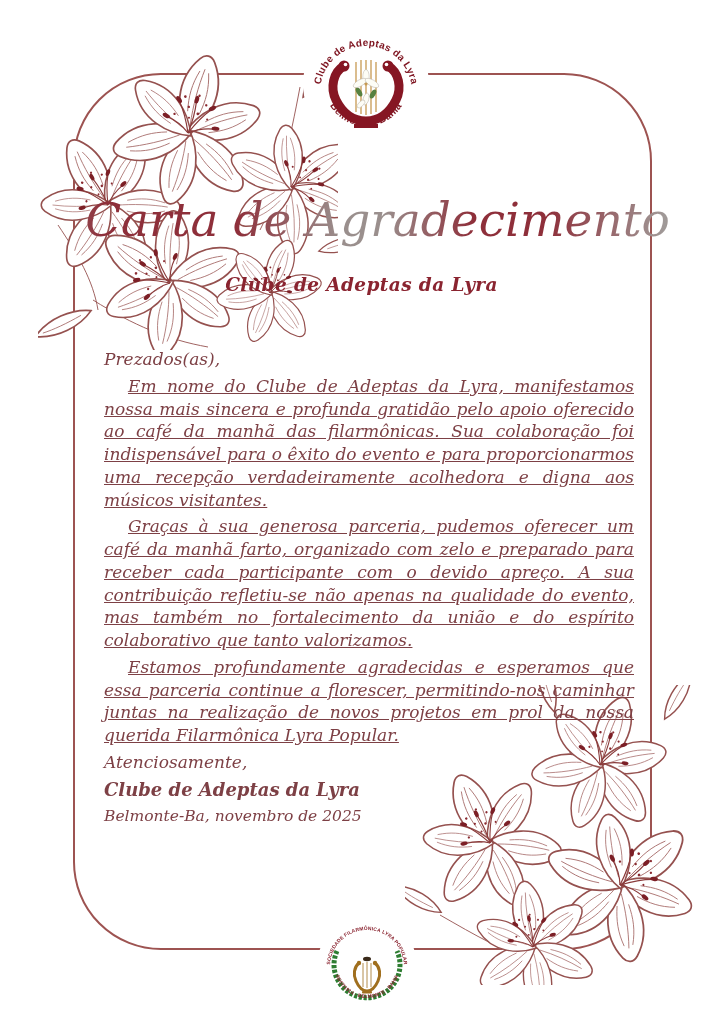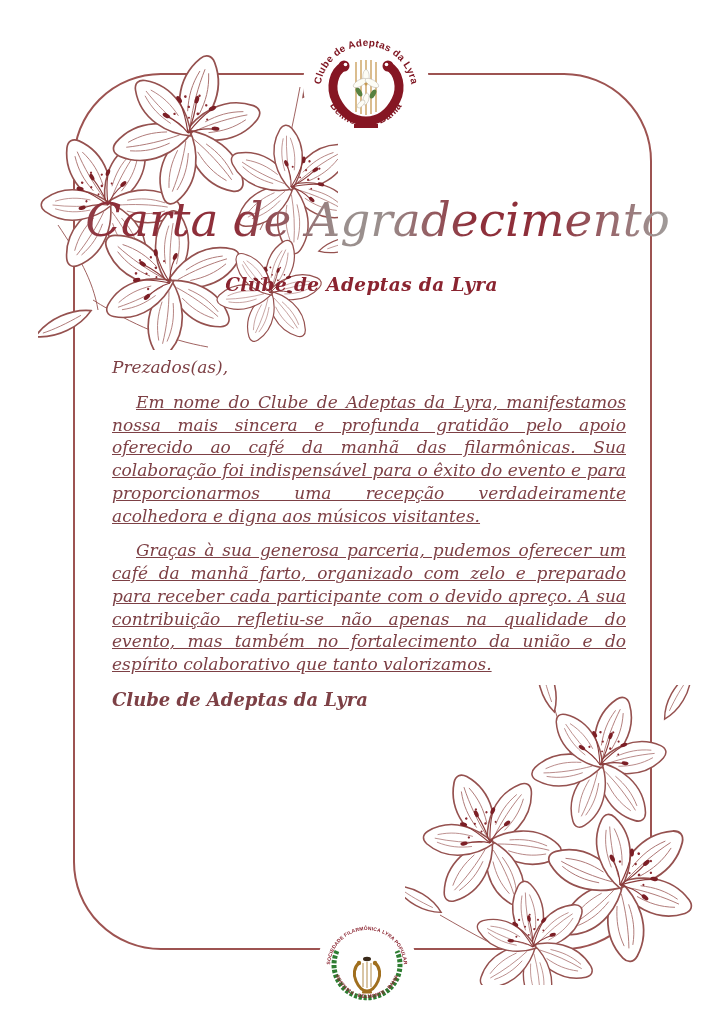--- a/index.html
+++ b/index.html
@@ -42,21 +42,21 @@
     position:absolute; top:274px; left:0; width:723px; margin:0;
     text-align:center; font-style:italic; font-weight:bold; font-size:18.5px;
     color:#8a2430; letter-spacing:0.4px;
   }
   
   .letter {
     position:absolute; left:100px; top:344px; width:538px;
     font-style:italic; font-size:17px; line-height:1.34; color:#7d4045;
     text-align:justify;
   }
-  .letter p { margin:12px; }
+  .letter p { margin:4px; }
   .salutation { margin-bottom:13px; }
   .p-ind { text-indent:24px;text-decoration:underline; }
   .closing { margin-top:14px; }
   .signature { margin-top:18px; font-weight:bold; font-size:18px; }
   .dateline { margin-top:20px; font-size:15.5px; }
   
   .seal { position:absolute; left:317px; top:913px; width:100px; height:100px; }
   .seal-arc { font-family:"Liberation Sans", sans-serif; font-weight:bold;
               font-size:5px; letter-spacing:0.15px; fill:#8a2430; }
   .wreath { fill:none; stroke:#2e7d32; stroke-width:5px; stroke-dasharray:3.2 1.6; }
@@ -182,21 +182,24 @@
     </svg>
   </div>
 
   <h1 class="title">Carta de Agradecimento</h1>
   <h2 class="subtitle">Clube de Adeptas da Lyra</h2>
 
   <div class="letter">
     <p class="salutation">Prezados(as),</p>
     <p class="p-ind">Em nome do Clube de Adeptas da Lyra, manifestamos nossa mais sincera e profunda gratidão pelo apoio oferecido ao café da manhã das filarmônicas. Sua colaboração foi indispensável para o êxito do evento e para proporcionarmos uma recepção verdadeiramente acolhedora e digna aos músicos visitantes.</p>
     <p class="p-ind">Graças à sua generosa parceria, pudemos oferecer um café da manhã farto, organizado com zelo e preparado para receber cada participante com o devido apreço. A sua contribuição refletiu-se não apenas na qualidade do evento, mas também no fortalecimento da união e do espírito colaborativo que tanto valorizamos.</p>
+    <p class="p-ind">Estamos profundamente agradecidas e esperamos que essa parceria continue a florescer, permitindo-nos caminhar juntas na realização de novos projetos em prol da nossa querida Filarmônica Lyra Popular.</p>
+    <p class="closing">Atenciosamente,</p>
     <p class="signature">Clube de Adeptas da Lyra</p>
+    <p class="dateline">Belmonte-Ba, novembro de 2025</p>
   </div>
 
   <div class="seal">
     <svg width="100" height="100" viewBox="0 0 100 100">
       <circle cx="50" cy="50" r="49" fill="#ffffff"></circle>
       <defs>
         <path id="sArcT" d="M 13,54 A 37,37 0 1 1 87,54"></path>
         <path id="sArcB" d="M 17,52 A 33,33 0 0 0 83,52"></path>
       </defs>
       <path class="wreath" d="M20,38 A33,33 0 1 0 80,38"></path>

